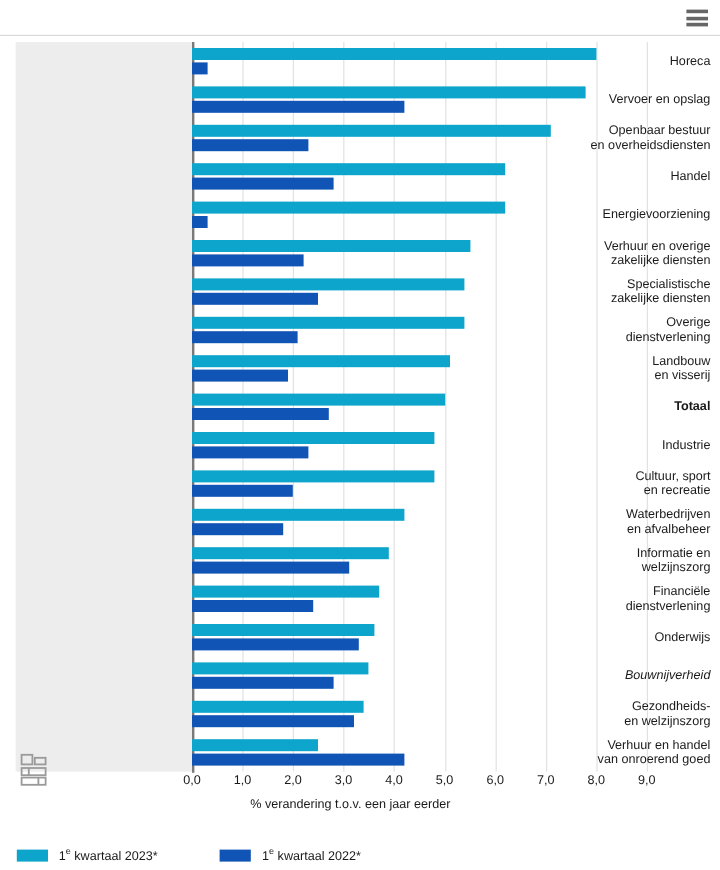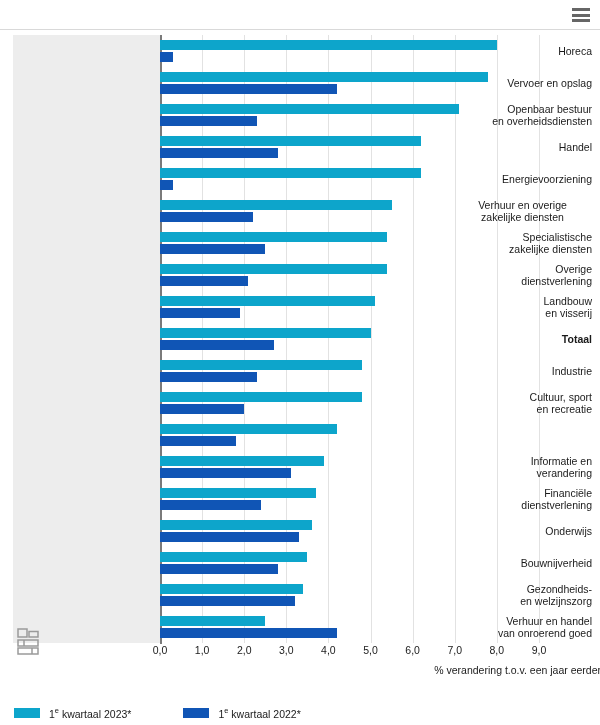--- a/index.html
+++ b/index.html
@@ -106,24 +106,23 @@
     top: 0;
     font-size: 10.5px;
     color: #1a1a1a;
     transform: translateX(-50%);
     white-space: nowrap;
   }
   #xaxis-title {
     position: absolute;
     left: 0; top: 664px;
     width: 584px;
-    text-align: right;
+    text-align: center;
     font-size: 10.5px;
     color: #1a1a1a;
-    margin-left: 17px;
   }
 
   
   #cbs-logo {
     position: absolute;
     left: 16px; top: 597px;
     width: 26px; height: 30px;
   }
 
   
@@ -215,21 +214,21 @@
       <div class="bar y2023" title="Energievoorziening: 6.2" style="width: 261.053px; background: rgb(13, 165, 203);"></div>
       <div class="bar y2022" title="Energievoorziening: 0.3" style="width: 12.6316px; background: rgb(16, 85, 181);"></div>
     </div>
     <div class="cat-label" style="top: 142.9px;">
       <div>Energievoorziening</div>
     </div>
     <div class="row" style="top: 170px; height: 22px; left: 160px;">
       <div class="bar y2023" title="Verhuur en overige zakelijke diensten: 5.5" style="width: 231.579px; background: rgb(13, 165, 203);"></div>
       <div class="bar y2022" title="Verhuur en overige zakelijke diensten: 2.2" style="width: 92.6316px; background: rgb(16, 85, 181);"></div>
     </div>
-    <div class="cat-label" style="top: 168.8px; text-align: center;">
+    <div class="cat-label" style="top: 168.8px;">
       <div>Verhuur en overige</div>
       <div>zakelijke diensten</div>
     </div>
     <div class="row" style="top: 202px; height: 22px; left: 160px;">
       <div class="bar y2023" title="Specialistische zakelijke diensten: 5.4" style="width: 227.368px; background: rgb(13, 165, 203);"></div>
       <div class="bar y2022" title="Specialistische zakelijke diensten: 2.5" style="width: 105.263px; background: rgb(16, 85, 181);"></div>
     </div>
     <div class="cat-label" style="top: 200.8px;">
       <div>Specialistische</div>
       <div>zakelijke diensten</div>
@@ -269,48 +268,52 @@
       <div class="bar y2022" title="Cultuur, sport en recreatie: 2" style="width: 84.2105px; background: rgb(16, 85, 181);"></div>
     </div>
     <div class="cat-label" style="top: 360.8px;">
       <div>Cultuur, sport</div>
       <div>en recreatie</div>
     </div>
     <div class="row" style="top: 394px; height: 22px; left: 160px;">
       <div class="bar y2023" title="Waterbedrijven en afvalbeheer: 4.2" style="width: 176.842px; background: rgb(13, 165, 203);"></div>
       <div class="bar y2022" title="Waterbedrijven en afvalbeheer: 1.8" style="width: 75.7895px; background: rgb(16, 85, 181);"></div>
     </div>
+    <div class="cat-label" style="top: 392.8px;">
+      <div>Waterbedrijven</div>
+      <div>en afvalbeheer</div>
+    </div>
     <div class="row" style="top: 426px; height: 22px; left: 160px;">
       <div class="bar y2023" title="Informatie en communicatie: 3.9" style="width: 164.211px; background: rgb(13, 165, 203);"></div>
       <div class="bar y2022" title="Informatie en communicatie: 3.1" style="width: 130.526px; background: rgb(16, 85, 181);"></div>
     </div>
     <div class="cat-label" style="top: 424.8px;">
       <div>Informatie en</div>
-      <div>verandering</div>
+      <div>welzijnszorg</div>
     </div>
     <div class="row" style="top: 458px; height: 22px; left: 160px;">
       <div class="bar y2023" title="Financiële dienstverlening: 3.7" style="width: 155.789px; background: rgb(13, 165, 203);"></div>
       <div class="bar y2022" title="Financiële dienstverlening: 2.4" style="width: 101.053px; background: rgb(16, 85, 181);"></div>
     </div>
     <div class="cat-label" style="top: 456.8px;">
       <div>Financiële</div>
       <div>dienstverlening</div>
     </div>
     <div class="row" style="top: 490px; height: 22px; left: 160px;">
       <div class="bar y2023" title="Onderwijs: 3.6" style="width: 151.579px; background: rgb(13, 165, 203);"></div>
       <div class="bar y2022" title="Onderwijs: 3.3" style="width: 138.947px; background: rgb(16, 85, 181);"></div>
     </div>
     <div class="cat-label" style="top: 494.9px;">
       <div>Onderwijs</div>
     </div>
     <div class="row" style="top: 522px; height: 22px; left: 160px;">
       <div class="bar y2023" title="Bouwnijverheid: 3.5" style="width: 147.368px; background: rgb(13, 165, 203);"></div>
       <div class="bar y2022" title="Bouwnijverheid: 2.8" style="width: 117.895px; background: rgb(16, 85, 181);"></div>
     </div>
-    <div class="cat-label" style="top: 526.9px;">
+    <div class="cat-label" style="top: 526.9px; font-style: italic;">
       <div>Bouwnijverheid</div>
     </div>
     <div class="row" style="top: 554px; height: 22px; left: 160px;">
       <div class="bar y2023" title="Gezondheids- en welzijnszorg: 3.4" style="width: 143.158px; background: rgb(13, 165, 203);"></div>
       <div class="bar y2022" title="Gezondheids- en welzijnszorg: 3.2" style="width: 134.737px; background: rgb(16, 85, 181);"></div>
     </div>
     <div class="cat-label" style="top: 552.8px;">
       <div>Gezondheids-</div>
       <div>en welzijnszorg</div>
     </div>

